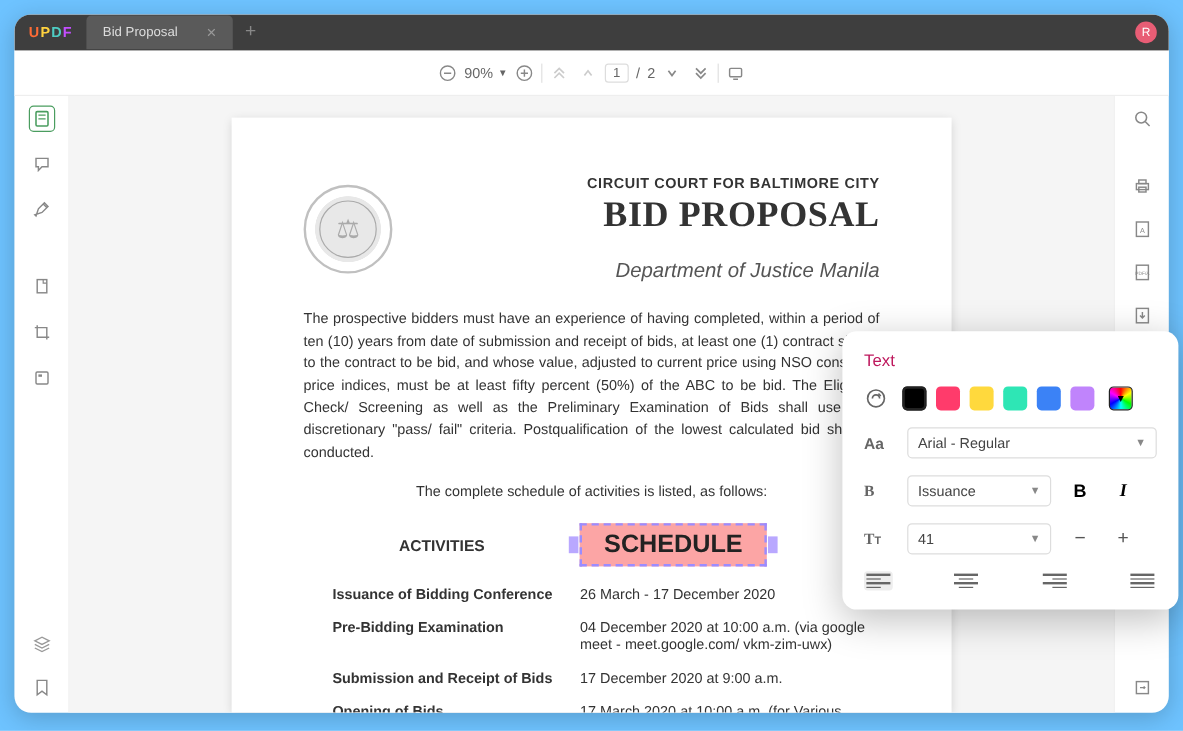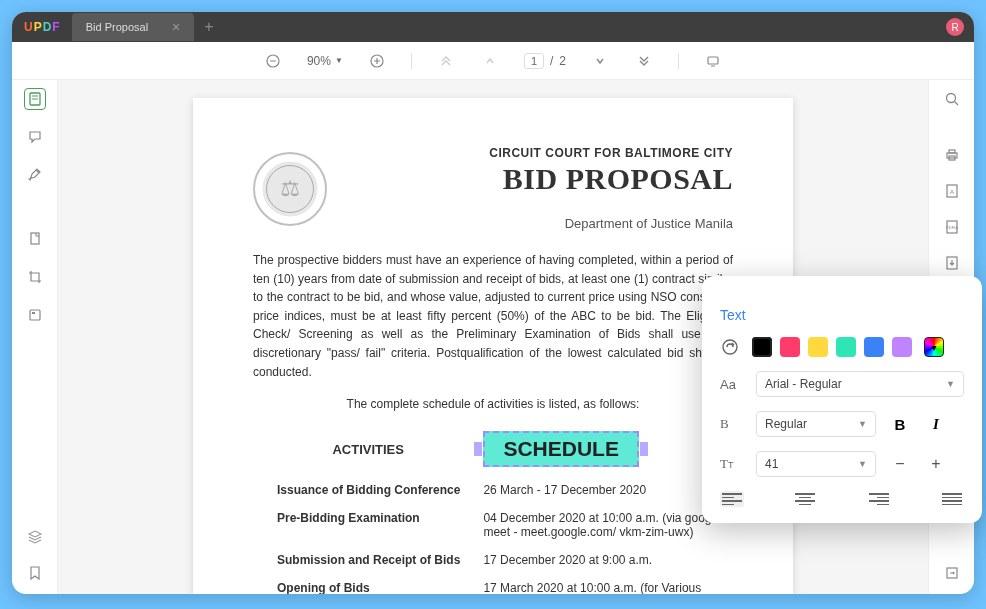--- a/index.html
+++ b/index.html
@@ -6,62 +6,62 @@
 body { background: #6ec3ff; padding: 12px; width: 986px; height: 609px; overflow: hidden; position: relative; }
 .window { background: #fff; border-radius: 14px; width: 100%; height: 582px; overflow: hidden; display: flex; flex-direction: column; box-shadow: 0 4px 20px rgba(0,0,0,0.2); }
 .titlebar { background: #3e3e3e; height: 30px; display: flex; align-items: center; color: #aaa; font-size: 11px; position: relative; }
 .logo { margin: 0 12px; display: flex; gap: 1px; }
 .logo span:nth-child(1){color:#ff6b35}.logo span:nth-child(2){color:#ffd23f}.logo span:nth-child(3){color:#4ecdc4}.logo span:nth-child(4){color:#c34eff}
 .logo span { font-weight: bold; font-size: 12px; }
 .tab { background: #5a5a5a; padding: 6px 14px; border-radius: 4px 4px 0 0; display: flex; align-items: center; gap: 24px; color: #ddd; font-size: 11px; }
 .tab-close { color: #999; cursor: pointer; font-size: 14px; }
 .tab-add { color: #888; margin-left: 10px; font-size: 16px; cursor: pointer; }
 .avatar { position: absolute; right: 10px; width: 18px; height: 18px; border-radius: 50%; background: #e85d75; color: #fff; display: flex; align-items: center; justify-content: center; font-size: 10px; }
-.toolbar { height: 38px; border-bottom: 1px solid #eee; display: flex; align-items: center; justify-content: center; gap: 24px; color: #666; font-size: 12px; background: #fff; }
+.toolbar { height: 38px; border-bottom: 1px solid #eee; display: flex; align-items: center; justify-content: center; gap: 4px; color: #666; font-size: 12px; background: #fff; }
 .tb-btn { width: 20px; height: 20px; display: flex; align-items: center; justify-content: center; cursor: pointer; color: #888; }
 .tb-sep { width: 1px; height: 16px; background: #e0e0e0; }
 .zoom { display: flex; align-items: center; gap: 4px; }
 .page-ind { display: flex; align-items: center; gap: 6px; }
 .page-cur { border: 1px solid #ddd; padding: 1px 6px; border-radius: 3px; font-size: 11px; }
 .main { flex: 1; display: flex; overflow: hidden; }
 .sidebar-left { width: 46px; border-right: 1px solid #eee; display: flex; flex-direction: column; align-items: center; padding-top: 8px; gap: 16px; position: relative; }
 .sbi { width: 22px; height: 22px; display: flex; align-items: center; justify-content: center; cursor: pointer; color: #888; font-size: 14px; border-radius: 4px; }
 .sbi.active { border: 1px solid #4a9d5f; color: #4a9d5f; }
 .sidebar-left .bottom { position: absolute; bottom: 10px; display: flex; flex-direction: column; gap: 14px; align-items: center; }
 .sidebar-right { width: 46px; border-left: 1px solid #eee; display: flex; flex-direction: column; align-items: center; padding-top: 8px; gap: 14px; position: relative; }
 .sidebar-right .bottom { position: absolute; bottom: 10px; display: flex; flex-direction: column; gap: 14px; align-items: center; }
 .canvas { flex: 1; background: #f5f5f5; overflow: hidden; display: flex; justify-content: center; padding-top: 18px; }
 .page { width: 600px; background: #fff; box-shadow: 0 2px 8px rgba(0,0,0,0.15); padding: 48px 60px; font-size: 12px; color: #333; position: relative; }
 .doc-header { display: flex; align-items: center; gap: 20px; margin-bottom: 20px; }
 .seal { width: 74px; height: 74px; border: 2px solid #c0c0c0; border-radius: 50%; display: flex; align-items: center; justify-content: center; background: radial-gradient(circle, #e8e8e8 55%, #fff 56%); }
 .seal-inner { width: 48px; height: 48px; border: 1.5px solid #aaa; border-radius: 50%; display: flex; align-items: center; justify-content: center; color: #aaa; font-size: 22px; }
 .doc-head-text { flex: 1; text-align: right; }
 .court { font-weight: bold; font-size: 12px; letter-spacing: 0.5px; }
 .title { font-family: Georgia, serif; font-weight: bold; font-size: 30px; margin: 2px 0; letter-spacing: 0.5px; }
-.dept { font-size: 13px; color: #555; margin-top: 20px; }
+.dept { font-style: italic; font-size: 17px; color: #555; margin-top: 20px; }
 .body-text { line-height: 1.55; text-align: justify; font-size: 12px; margin-bottom: 16px; }
 .sched-intro { text-align: center; margin: 16px 0 20px; font-size: 12px; }
 .col-heads { display: flex; margin-bottom: 16px; align-items: center; }
 .col-heads .a { width: 48%; text-align: center; font-weight: bold; font-size: 13px; }
 .col-heads .s { width: 52%; }
-.schedule-box { display: inline-block; background: #5eead4; border: 2px dashed #9b8cff; padding: 4px 18px; font-weight: bold; font-size: 21px; font-family: Arial; color: #222; position: relative; }
+.schedule-box { display: inline-block; background: #fca5a5; border: 2px dashed #9b8cff; padding: 4px 18px; font-weight: bold; font-size: 21px; font-family: Arial; color: #222; position: relative; }
 .handle { position: absolute; width: 8px; height: 14px; background: #b9a8ff; top: 50%; transform: translateY(-50%); }
 .handle.l { left: -11px; } .handle.r { right: -11px; }
 .trow { display: flex; margin-bottom: 14px; font-size: 12px; }
 .trow .a { width: 48%; font-weight: bold; padding-right: 10px; padding-left: 24px; }
 .trow .s { width: 52%; }
 
 .text-panel { position: absolute; top: 276px; right: 4px; width: 280px; background: #fff; border-radius: 12px; box-shadow: 0 8px 32px rgba(0,0,0,0.25); padding: 16px 18px; z-index: 10; }
-.tp-title { font-size: 14px; color: #3b82f6; margin-bottom: 14px; margin-top: 15px; }
+.tp-title { font-size: 14px; color: #be185d; margin-bottom: 14px; }
 .tp-row { display: flex; align-items: center; gap: 12px; margin-bottom: 14px; }
 .swatch { width: 20px; height: 20px; border-radius: 4px; cursor: pointer; }
 .swatch.sel { outline: 2px solid #222; outline-offset: -2px; }
 .color-icon { width: 20px; height: 20px; display: flex; align-items: center; justify-content: center; color: #666; }
 .picker { width: 20px; height: 20px; border-radius: 4px; background: conic-gradient(red,yellow,lime,cyan,blue,magenta,red); display: flex; align-items: center; justify-content: center; color: #000; font-size: 10px; border: 1.5px solid #222; }
-.tp-label { width: 24px; color: #666; font-size: 13px; font-weight: normal; }
+.tp-label { width: 24px; color: #666; font-size: 13px; font-weight: bold; }
 .tp-label.serif { font-family: Georgia, serif; }
 .dropdown { flex: 1; border: 1px solid #ddd; border-radius: 4px; padding: 5px 8px; font-size: 12px; color: #444; display: flex; justify-content: space-between; align-items: center; cursor: pointer; }
 .dropdown .caret { color: #888; font-size: 9px; }
 .fmt-btn { width: 24px; text-align: center; font-weight: bold; font-size: 15px; cursor: pointer; }
 .fmt-btn.italic { font-style: italic; font-family: Georgia, serif; }
 .step-btn { width: 24px; text-align: center; font-size: 16px; cursor: pointer; color: #555; }
 .align-row { display: flex; justify-content: space-between; margin-top: 4px; }
 .align-btn { width: 24px; color: #666; cursor: pointer; display: flex; flex-direction: column; gap: 2px; padding: 2px; border-radius: 3px; }
 .align-btn.sel { background: #eee; }
 .align-btn span { height: 1.5px; background: #666; display: block; }
@@ -314,21 +314,21 @@
   <div class="tp-row">
     <div class="tp-label">Aa</div>
     <div class="dropdown">
         <span>Arial - Regular</span>
         <span class="caret">▼</span>
       </div>
   </div>
   <div class="tp-row">
     <div class="tp-label" style="font-family:Georgia,serif">B</div>
     <div class="dropdown" style="flex:0 0 120px">
-        <span>Regular</span>
+        <span>Issuance</span>
         <span class="caret">▼</span>
       </div>
     <div class="fmt-btn">B</div>
     <div class="fmt-btn italic">I</div>
   </div>
   <div class="tp-row">
     <div class="tp-label serif">T<span style="font-size:9px">T</span></div>
     <div class="dropdown" style="flex:0 0 120px">
         <span>41</span>
         <span class="caret">▼</span>

